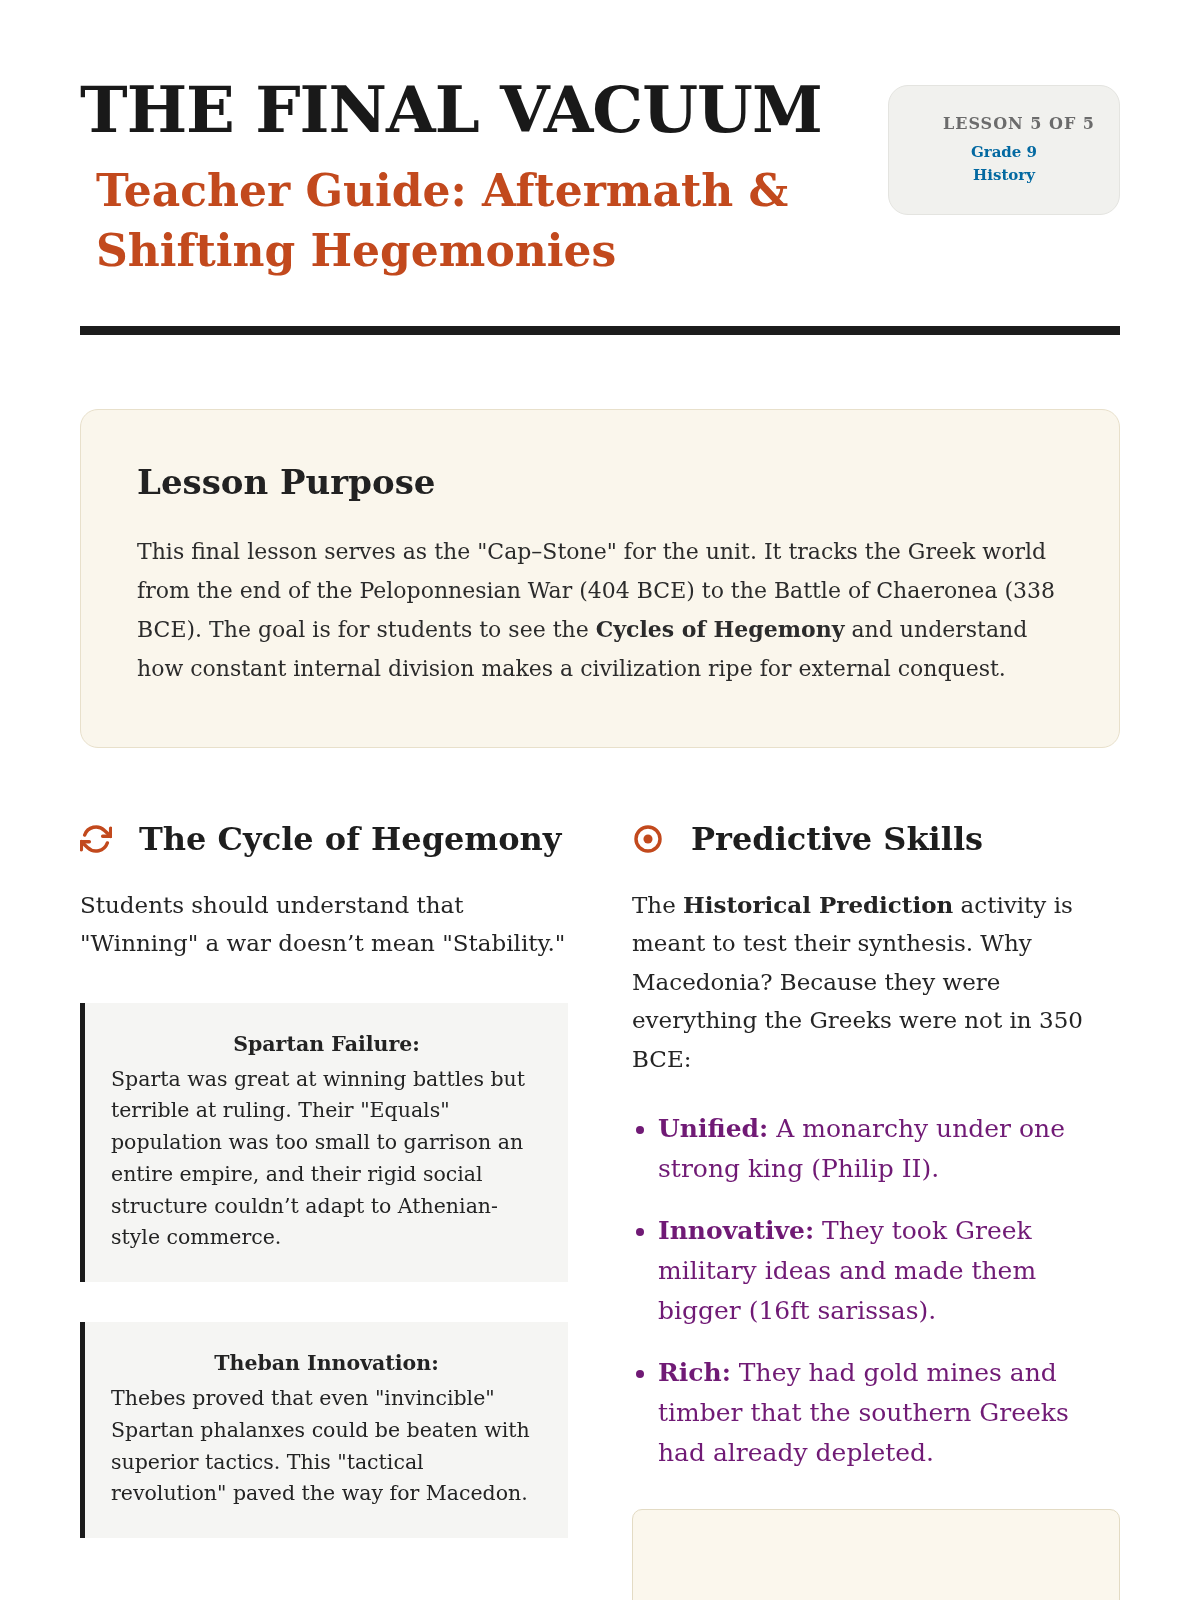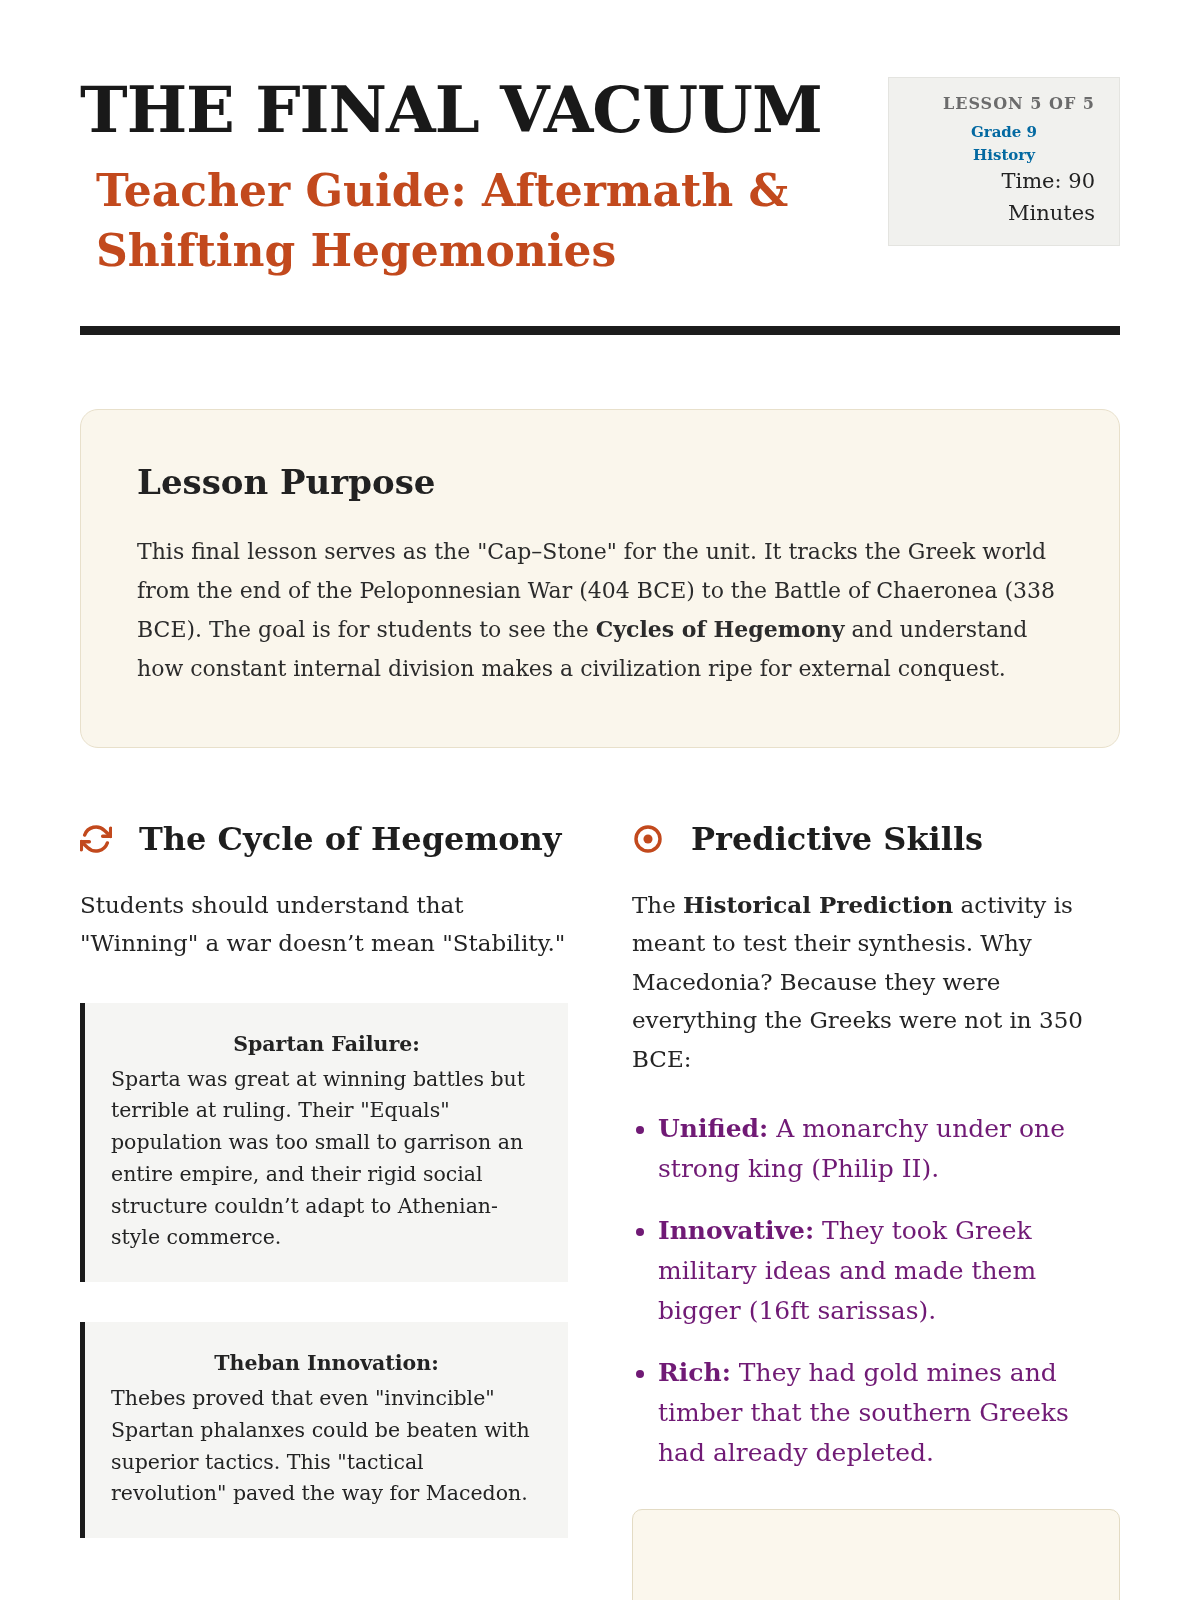--- a/index.html
+++ b/index.html
@@ -13,21 +13,21 @@
   .doc-title {
     font-size:64px; font-weight:bold; letter-spacing:-1px; color:#191919;
     line-height:1.05; font-family:"DejaVu Serif","Liberation Serif",serif;
   }
   .doc-subtitle {
     margin-top:18px; font-size:44px; font-weight:bold; color:#c2491d;
     line-height:1.35; max-width:720px;margin-left:16px;
   }
   .meta-box {
     width:232px; flex:0 0 232px; background:#f1f1ee; border:1px solid #e4e4e0;
-    border-radius:0; padding:16px 24px; text-align:right; margin-top:1px;
+    border-radius:20px; padding:28px 24px; text-align:right; margin-top:9px;
   }
   .meta-lesson { font-size:16px; font-weight:bold; letter-spacing:1px; color:#6b6b6b; margin-bottom:8px; }
   .meta-strong { font-size:15px; font-weight:bold; color:#0369a1; line-height:1.5;text-align:center; }
   .meta-time { font-size:21px; color:#222; line-height:1.5; }
 
   .rule { height:9px; background:#1c1c1c; margin-top:46px; }
 
   
   .purpose-box {
     margin-top:74px; background:#faf6ec; border:1px solid #e8e0cb;
@@ -66,21 +66,20 @@
 
   <div class="header">
     <div class="header-left">
       <h1 class="doc-title">THE FINAL VACUUM</h1>
       <h2 class="doc-subtitle">Teacher Guide: Aftermath &amp; Shifting Hegemonies</h2>
     </div>
     <div class="meta-box">
       <div class="meta-lesson">LESSON 5 OF 5</div>
       <div class="meta-strong">Grade 9</div>
       <div class="meta-strong">History</div>
-      <div class="meta-time">Time: 90 Minutes</div>
     </div>
   </div>
 
   <div class="rule"></div>
 
   <div class="purpose-box">
     <h3 class="purpose-heading">Lesson Purpose</h3>
     <p class="purpose-body"><span>This final lesson serves as the "Cap–Stone" for the unit. It tracks the Greek world from the end of the Peloponnesian War (404 BCE) to the Battle of Chaeronea (338 BCE). The goal is for students to see the </span><strong>Cycles of Hegemony</strong><span> and understand how constant internal division makes a civilization ripe for external conquest.</span></p>
   </div>
 

